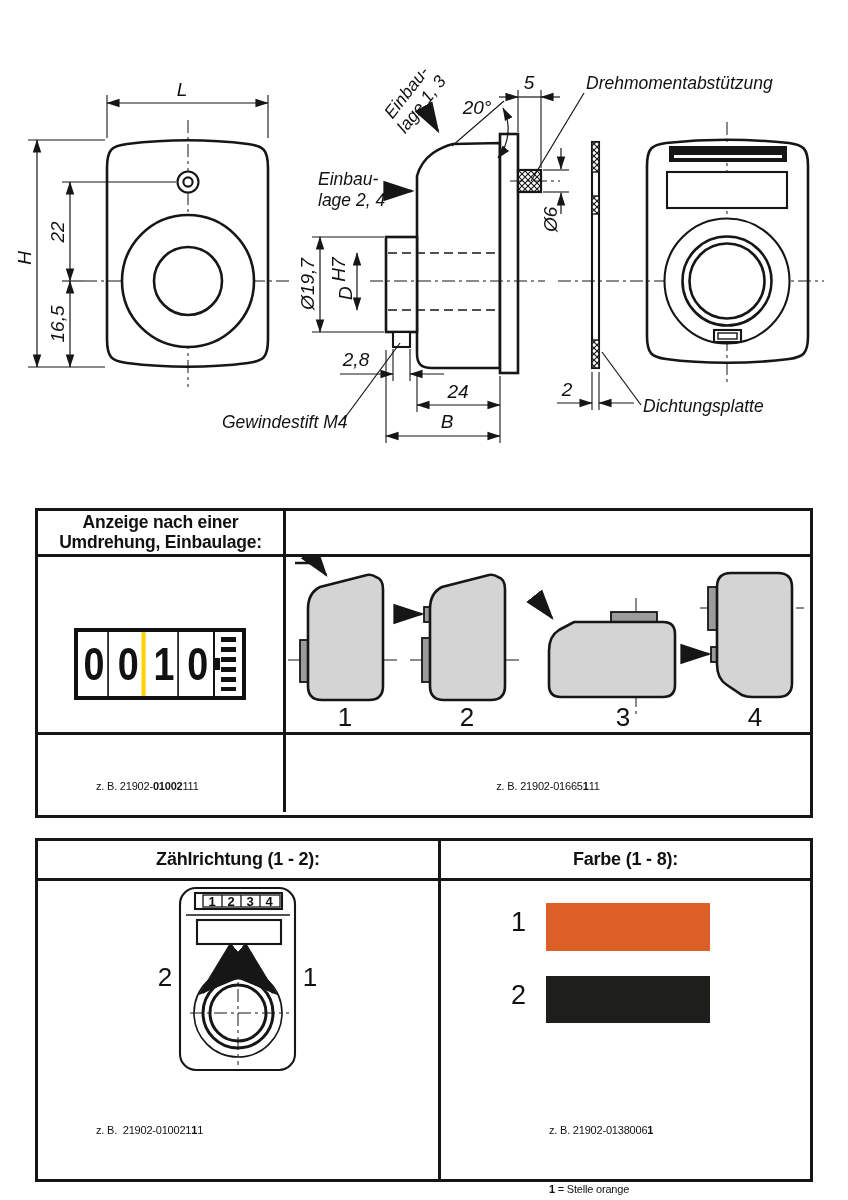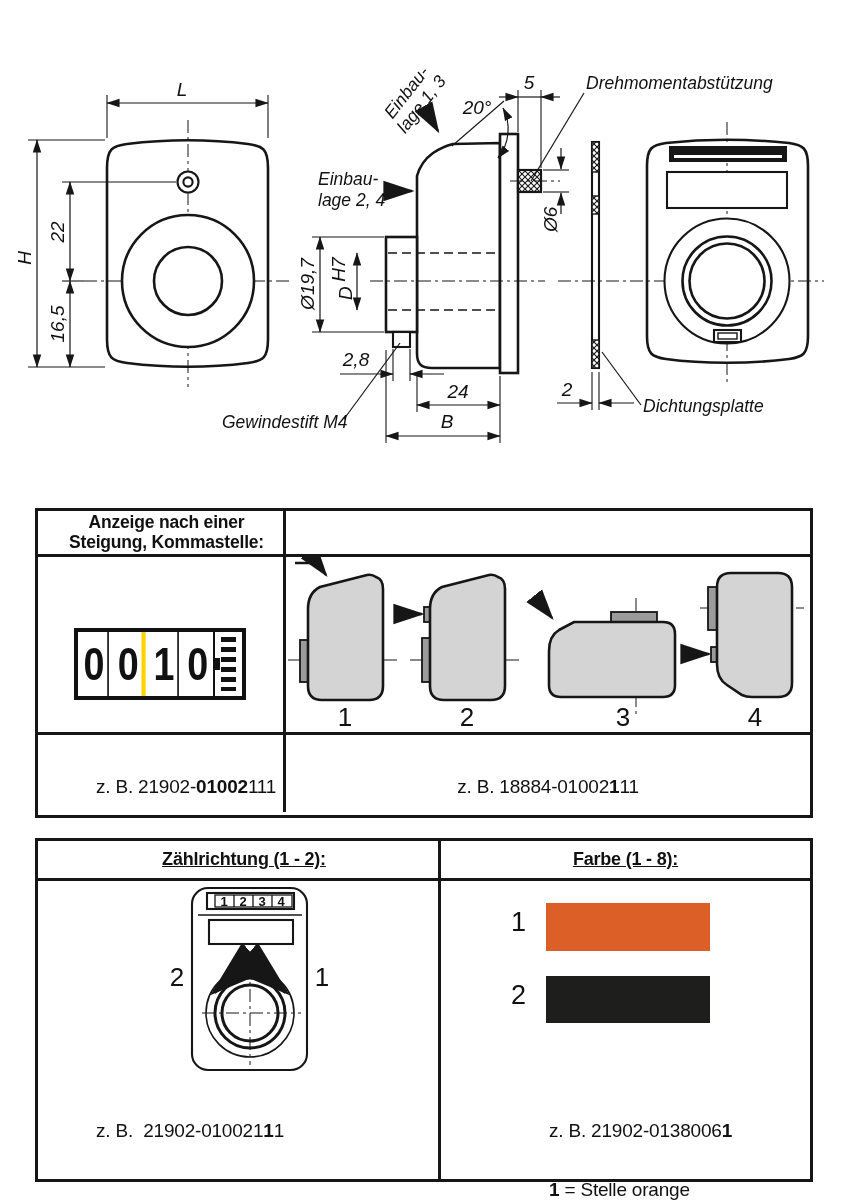--- a/index.html
+++ b/index.html
@@ -21,22 +21,22 @@
   .gtab{fill:#9b9b9b;stroke:#161616;stroke-width:1.8}
   .numtxt{font:26px "Liberation Sans",sans-serif;fill:#111}
   .ktxt{font:bold 13px "Liberation Sans",sans-serif;fill:#111}
   
   .tbl{position:absolute;left:35px;width:778px;border:3px solid #161616;box-sizing:border-box;background:#fff;}
   .hdr{display:flex;border-bottom:3px solid #161616;box-sizing:border-box;}
   .hcell{box-sizing:border-box;display:flex;flex-direction:column;align-items:center;justify-content:center;
          font-weight:bold;letter-spacing:-0.2px;}
   .bdy{display:flex;box-sizing:border-box;}
   .bcell{box-sizing:border-box;position:relative;}
-  .vline{border-right:3px solid #161616;padding-left:12px;}
-  .ft{white-space:pre;font-size:19px;line-height:19.8px;letter-spacing:-0.2px;}
+  .vline{border-right:3px solid #161616;}
+  .ft{white-space:pre;font-size:11px;line-height:19.8px;letter-spacing:-0.2px;}
   .ft b{font-weight:bold;}
   
   #counter{position:absolute;left:36px;top:71px;width:172px;height:72px;border:4px solid #111;
            box-sizing:border-box;display:flex;background:#fff;}
   .dig{flex:1;display:flex;align-items:center;justify-content:center;font-weight:bold;
        font-size:46px;transform:scaleX(.82);}
   .d1{border-right:2px solid #111;}
   .d2{border-right:5px solid #ffd200;}
   .d3{border-right:2px solid #111;}
   .knurl{width:27px;position:relative;border-left:2px solid #111;display:flex;align-items:center;justify-content:center;}
@@ -197,21 +197,21 @@
       <circle class="out" cx="727" cy="281" r="37.5" stroke-width="3"></circle>
       <rect class="out2" x="714" y="330" width="27" height="12"></rect>
       <rect x="718" y="333" width="19" height="6" fill="none" stroke="#161616" stroke-width="1.4"></rect>
     </g>
   </svg>
 
   <div class="tbl" style="top:508px;height:310px;">
     <div class="hdr" style="height:46px;">
       <div class="hcell vline" style="width:248px;font-size:17.5px;line-height:19.5px;">
         <span>Anzeige nach einer</span>
-        <span>Steigung, Kommastelle:</span>
+        <span>Umdrehung, Einbaulage:</span>
       </div>
     </div>
     <div class="bdy" style="height:178px;border-bottom:3px solid #161616;">
       <div class="bcell vline" style="width:248px;">
         <div id="counter">
           <div class="dig d1">0</div>
           <div class="dig d2">0</div>
           <div class="dig d3">1</div>
           <div class="dig">0</div>
           <div class="knurl">
@@ -260,27 +260,27 @@
       </div>
     </div>
     <div class="bdy" style="height:77px;">
       <div class="bcell vline ft" style="width:248px;padding:2px 0 0 22px;">
         <div style="padding-left:36px;"><span>z. B. 21902-</span><b>01002</b><span>111</span></div>
         <div><b>0100</b><span> = 1 mm Steigung,</span></div>
         <div><b>2</b><span> = Kommastelle an</span></div>
         <div style="padding-left:56px;"><span>2. Stelle von rechts</span></div>
       </div>
       <div class="bcell ft" style="flex:1;text-align:center;padding-top:2px;">
-        <div><span>z. B. 18884-01002</span><b>1</b><span>11</span></div>
+        <div><span>z. B. 21902-01665</span><b>1</b><span>11</span></div>
         <div><b>1</b><span> = Einbaulage</span></div>
       </div>
     </div>
   </div>
 
-  <div class="tbl" style="top:838px;height:344px;text-decoration:underline;">
+  <div class="tbl" style="top:838px;height:344px;">
     <div class="hdr" style="height:40px;">
       <div class="hcell vline" style="width:403px;font-size:18px;">
         <span>Zählrichtung (1 - 2):</span>
       </div>
       <div class="hcell" style="flex:1;font-size:18px;">
         <span>Farbe (1 - 8):</span>
       </div>
     </div>
     <div class="bdy" style="height:298px;">
 

